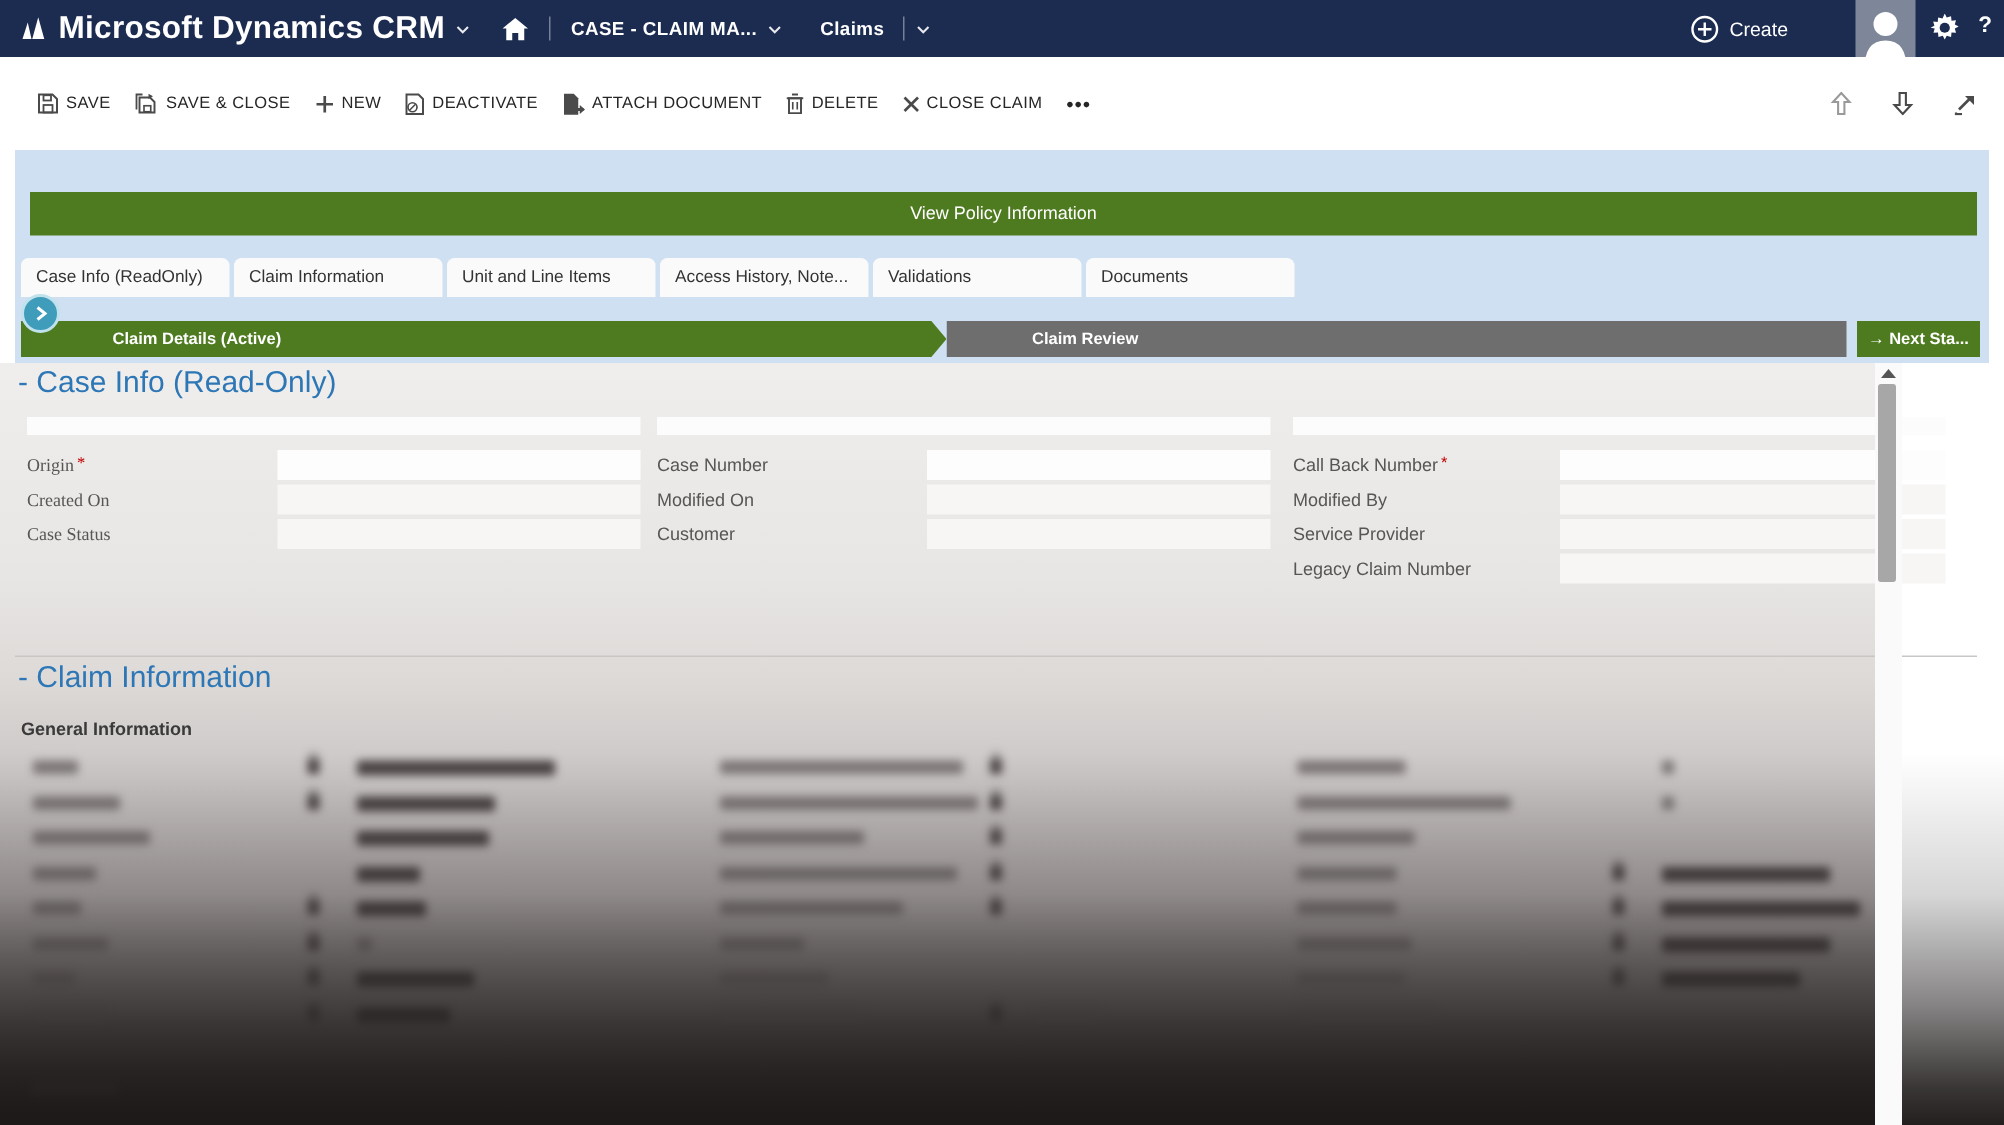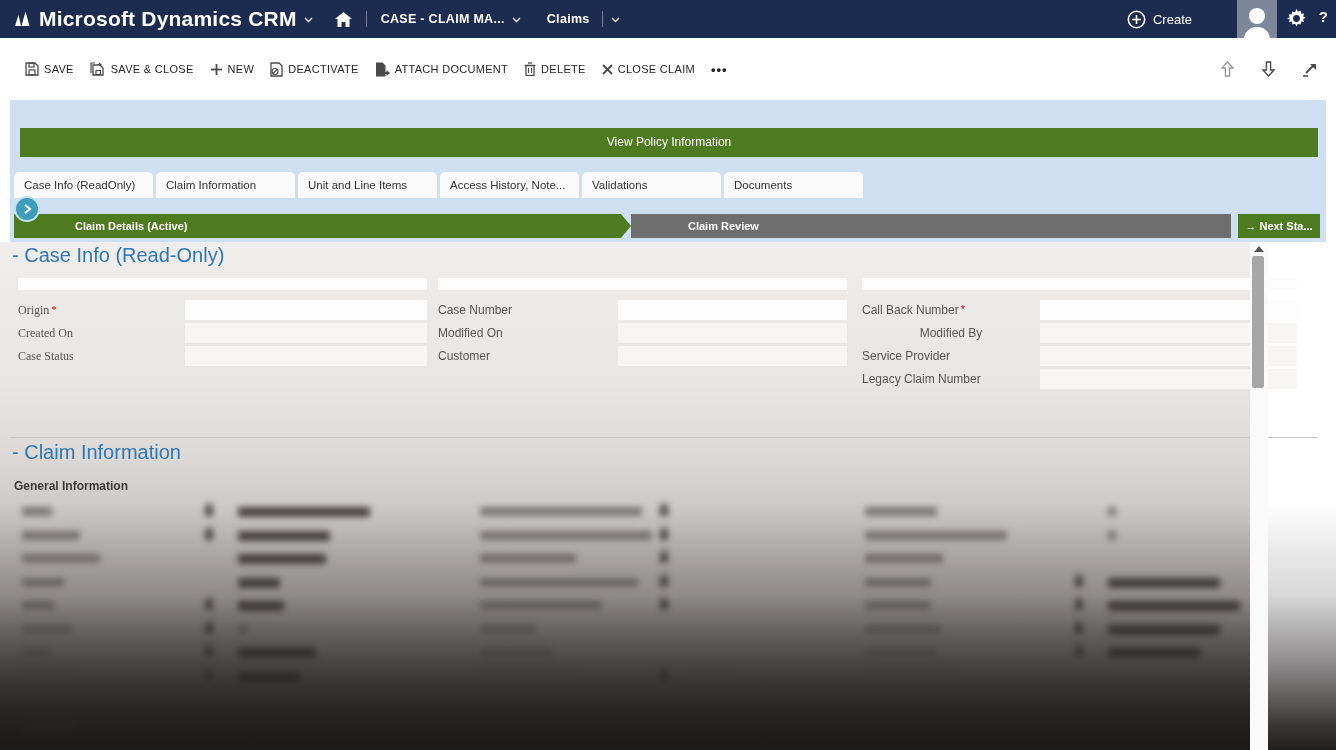--- a/index.html
+++ b/index.html
@@ -303,21 +303,21 @@
             <div class="fbox" style="flex: 1 1 0%;"><span></span></div>
           </div>
         </div>
         <div class="fcol" style="left: 862px; width: 435px;">
           <div class="colhead"></div>
           <div class="frow">
             <div class="flabel" style="width: 178px;"><span>Call Back Number</span><span class="req">*</span></div>
             <div class="fbox lt" style="flex: 1 1 0%;"><span></span></div>
           </div>
           <div class="frow">
-            <div class="flabel" style="width: 178px; text-align: center;"><span>Modified By</span></div>
+            <div class="flabel" style="width: 178px;"><span>Modified By</span></div>
             <div class="fbox" style="flex: 1 1 0%;"><span></span></div>
           </div>
           <div class="frow">
             <div class="flabel" style="width: 178px;"><span>Service Provider</span></div>
             <div class="fbox" style="flex: 1 1 0%;"><span></span></div>
           </div>
           <div class="frow">
             <div class="flabel" style="width: 178px;"><span>Legacy Claim Number</span></div>
             <div class="fbox" style="flex: 1 1 0%;"><span></span></div>
           </div>

